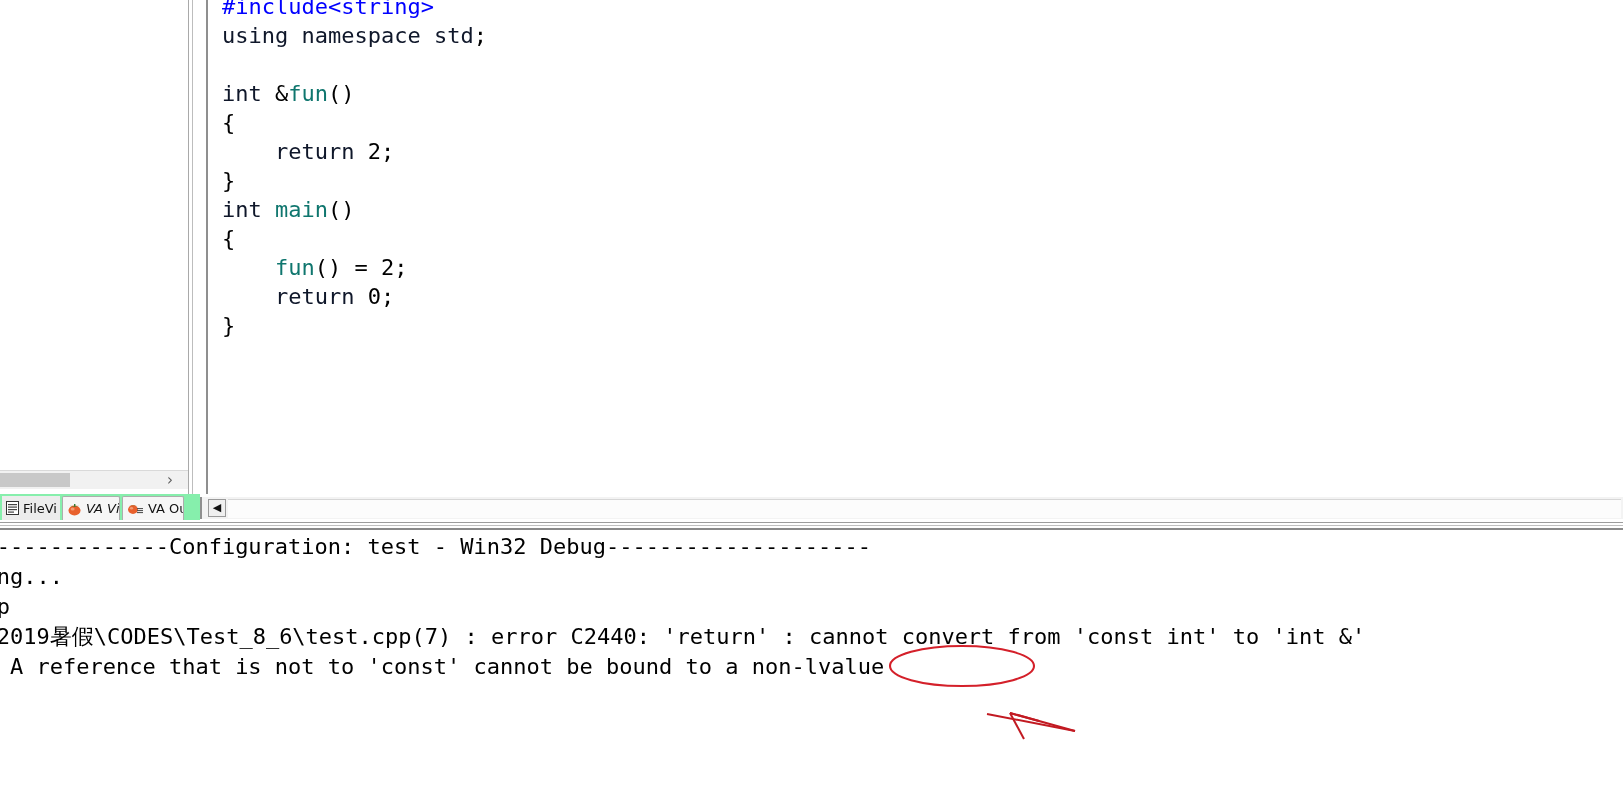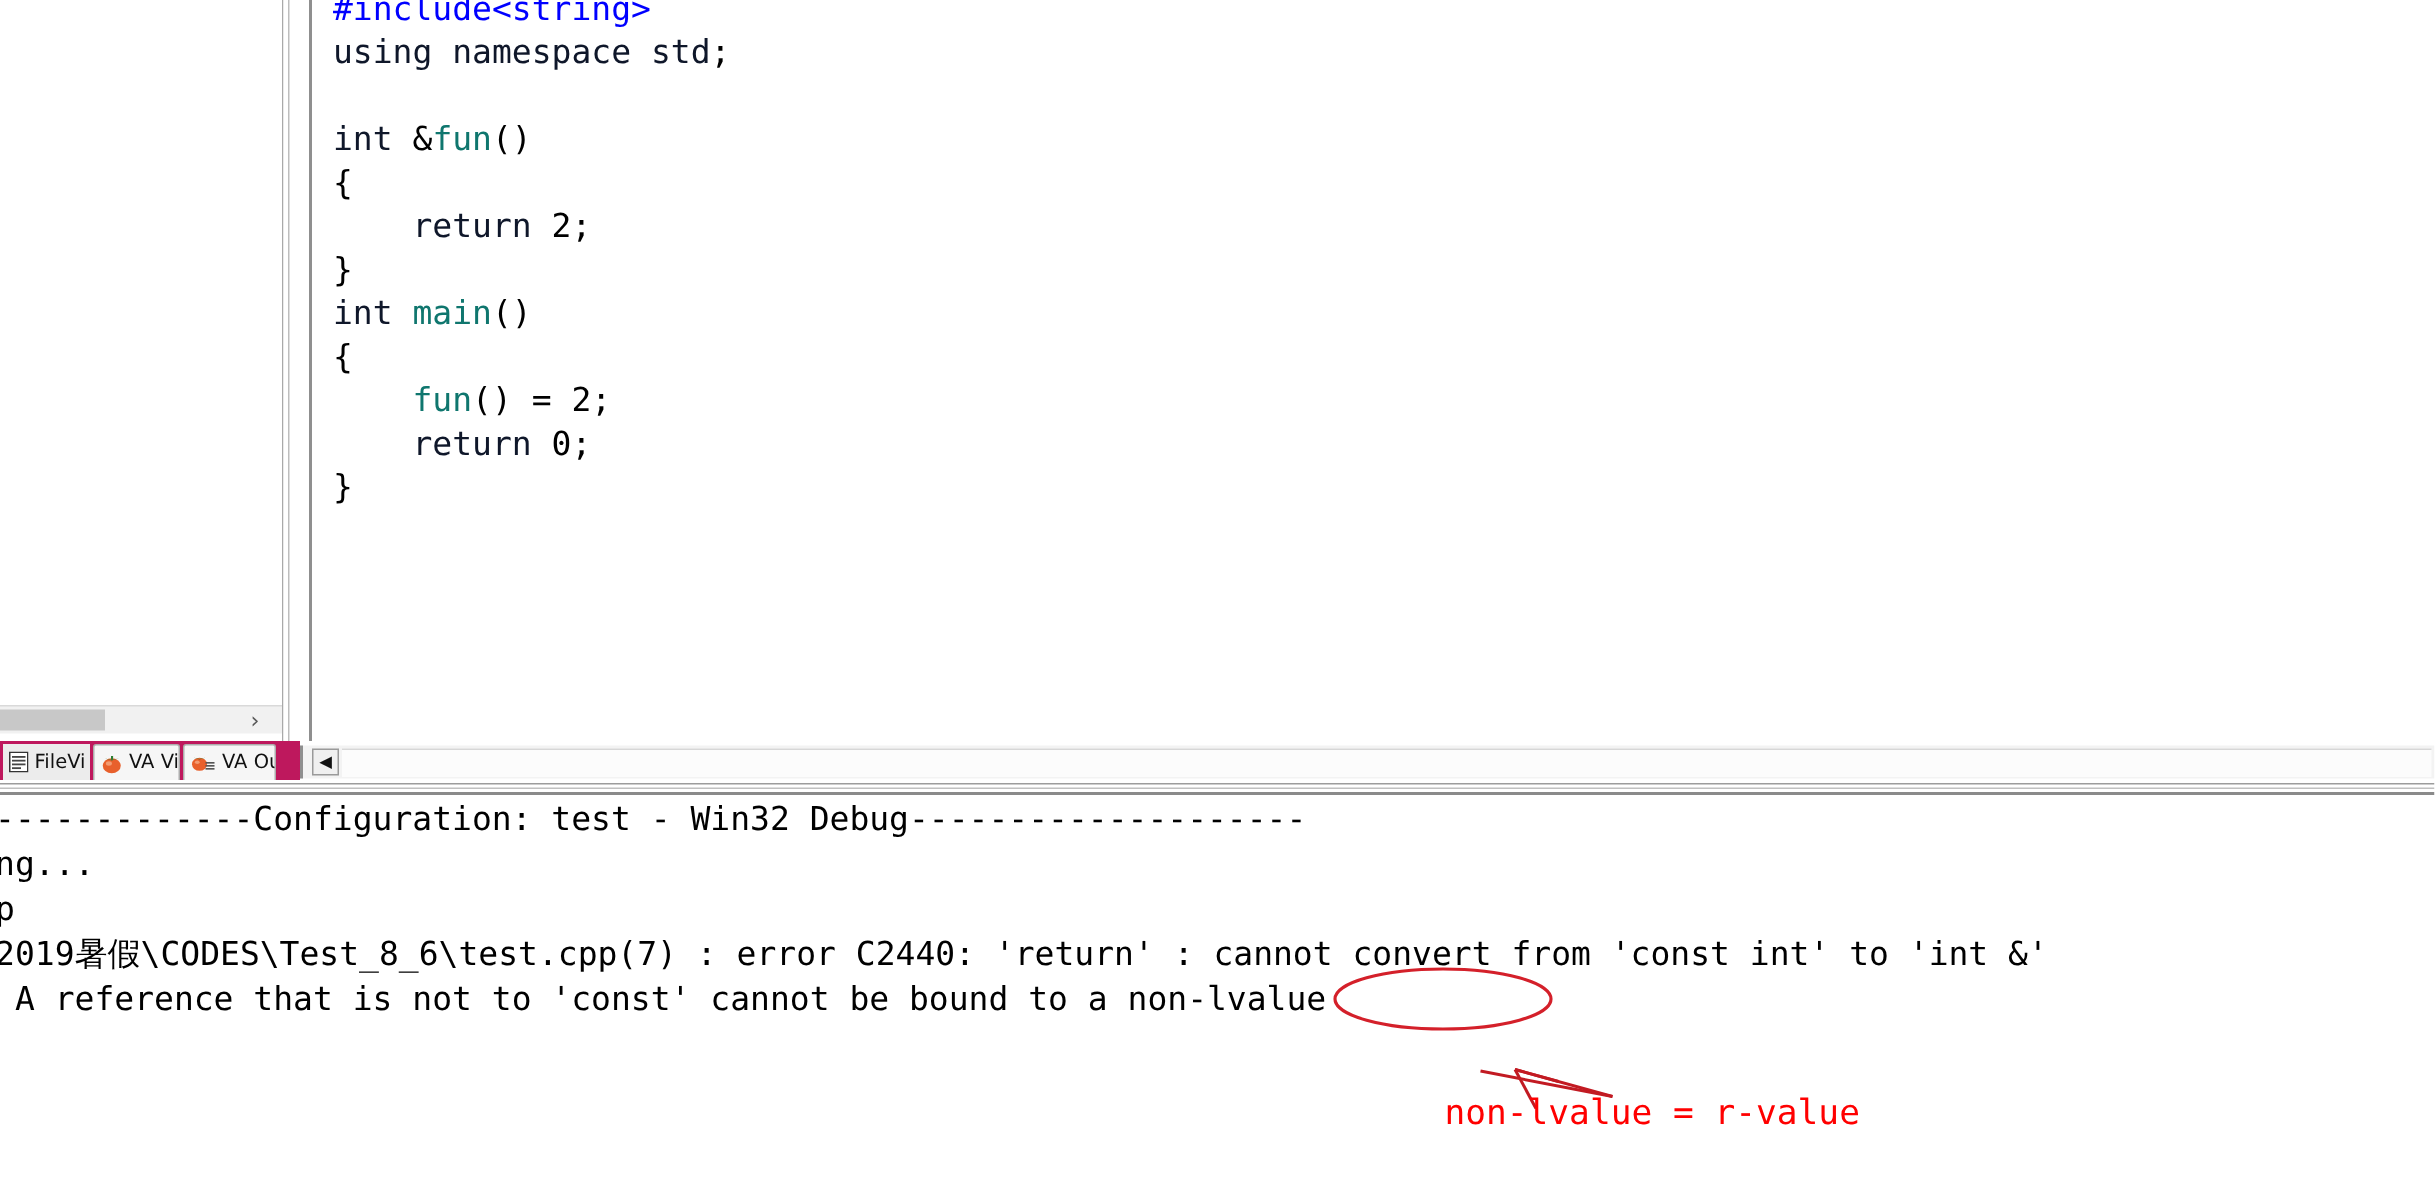--- a/index.html
+++ b/index.html
@@ -126,21 +126,21 @@
     right: 2px; height: 18px;
     background: #fcfcfc;
     border-top: 1px solid #d7d7d7;
   }
 
   
   #tabstrip {
     position: absolute;
     left: 0; top: 494px;
     width: 200px; height: 26px;
-    background: #be185d;
+    background: #86efac;
   }
   .tab {
     position: absolute;
     top: 2px;
     height: 24px;
     display: flex;
     align-items: center;
     gap: 4px;
     padding: 0 4px;
     box-sizing: border-box;
@@ -155,20 +155,21 @@
     width: 58px;
     background: #ececec;
   }
   #tab-vaview {
     left: 62px;
     width: 58px;
     background: #f6f6f6;
     border: 1px solid #adadad;
     border-bottom: none;
     border-radius: 2px 2px 0 0;
+    font-style: italic;
   }
   #tab-vaoutline {
     left: 122px;
     width: 62px;
     background: #f6f6f6;
     border: 1px solid #adadad;
     border-bottom: none;
     border-radius: 2px 2px 0 0;
   }
   .tab-icon { flex: 0 0 auto; line-height: 0; }
@@ -313,14 +314,13 @@
   <svg width="1623" height="794" viewBox="0 0 1623 794">
 
     <ellipse cx="962" cy="666" rx="72" ry="20" fill="none" stroke="#d4202a" stroke-width="2.1"></ellipse>
 
     <path d="M 1075 731 L 1010 713" fill="none" stroke="#c21a22" stroke-width="2"></path>
     <path d="M 1010 713 L 1039 721" fill="none" stroke="#c21a22" stroke-width="2"></path>
     <path d="M 1010 713 L 1024 739" fill="none" stroke="#c21a22" stroke-width="2"></path>
     <path d="M 1075 731 L 987 714" fill="none" stroke="#c21a22" stroke-width="2"></path>
   </svg>
 
-  <div id="annotation-text">non-lvalue = r-value</div>
 </div>
 
 </body></html>

